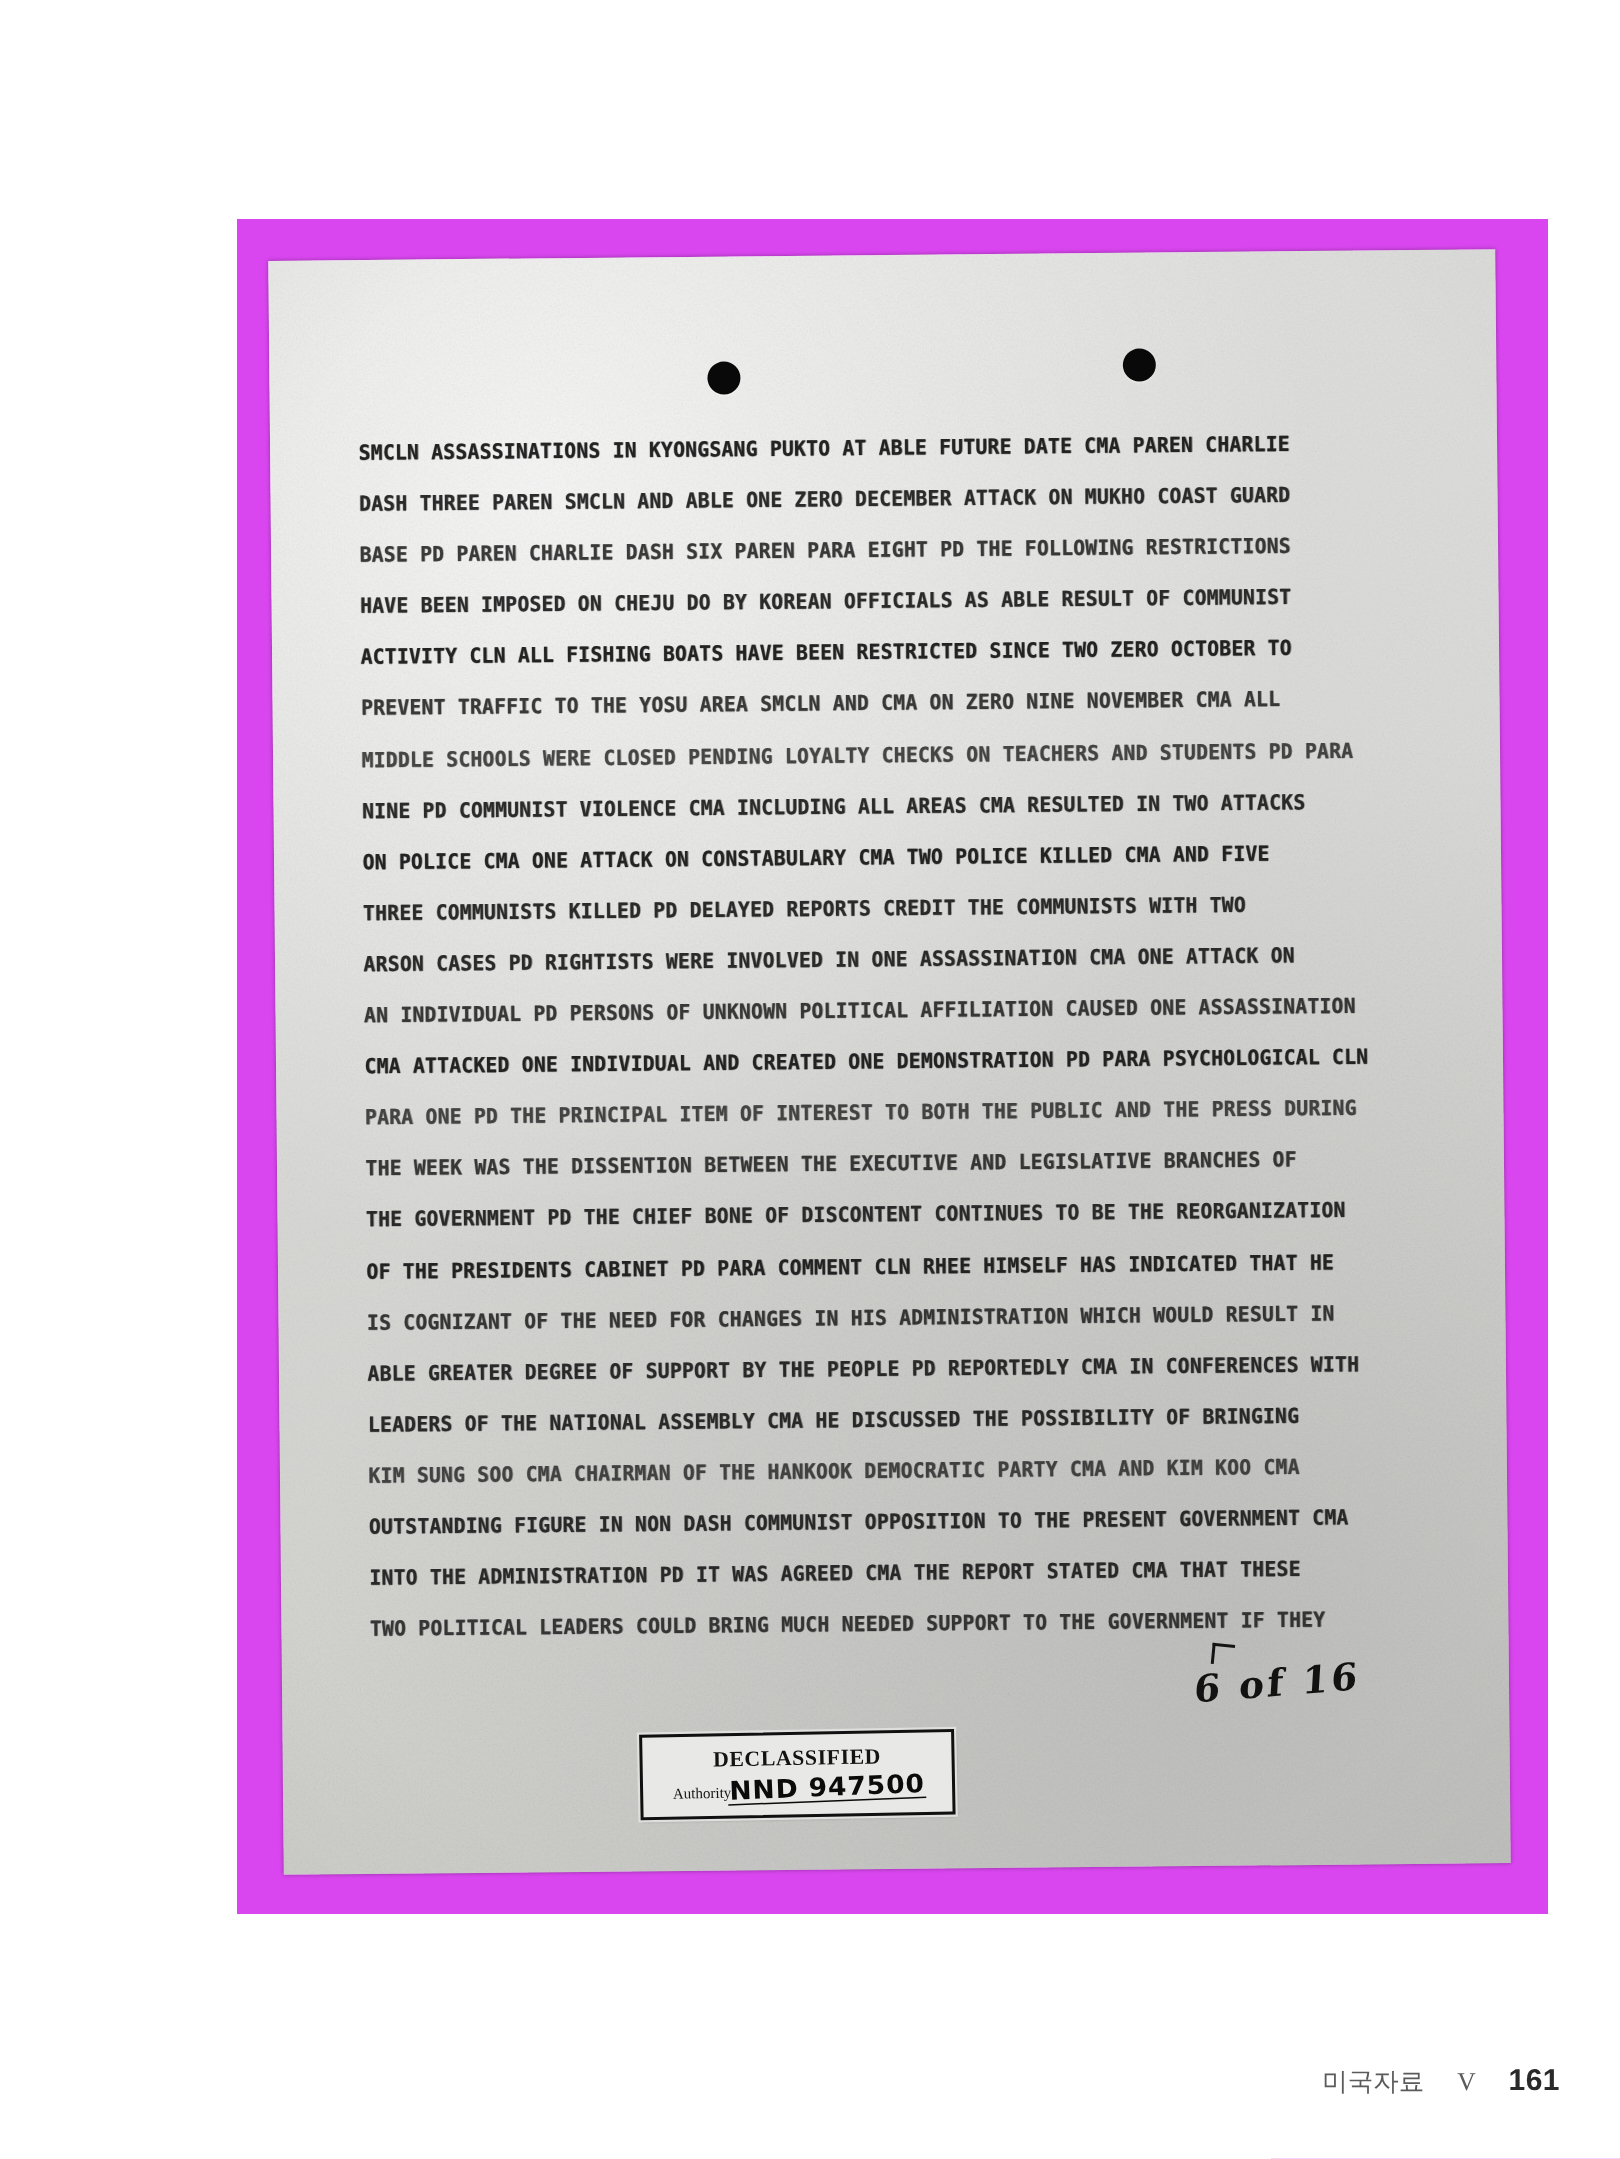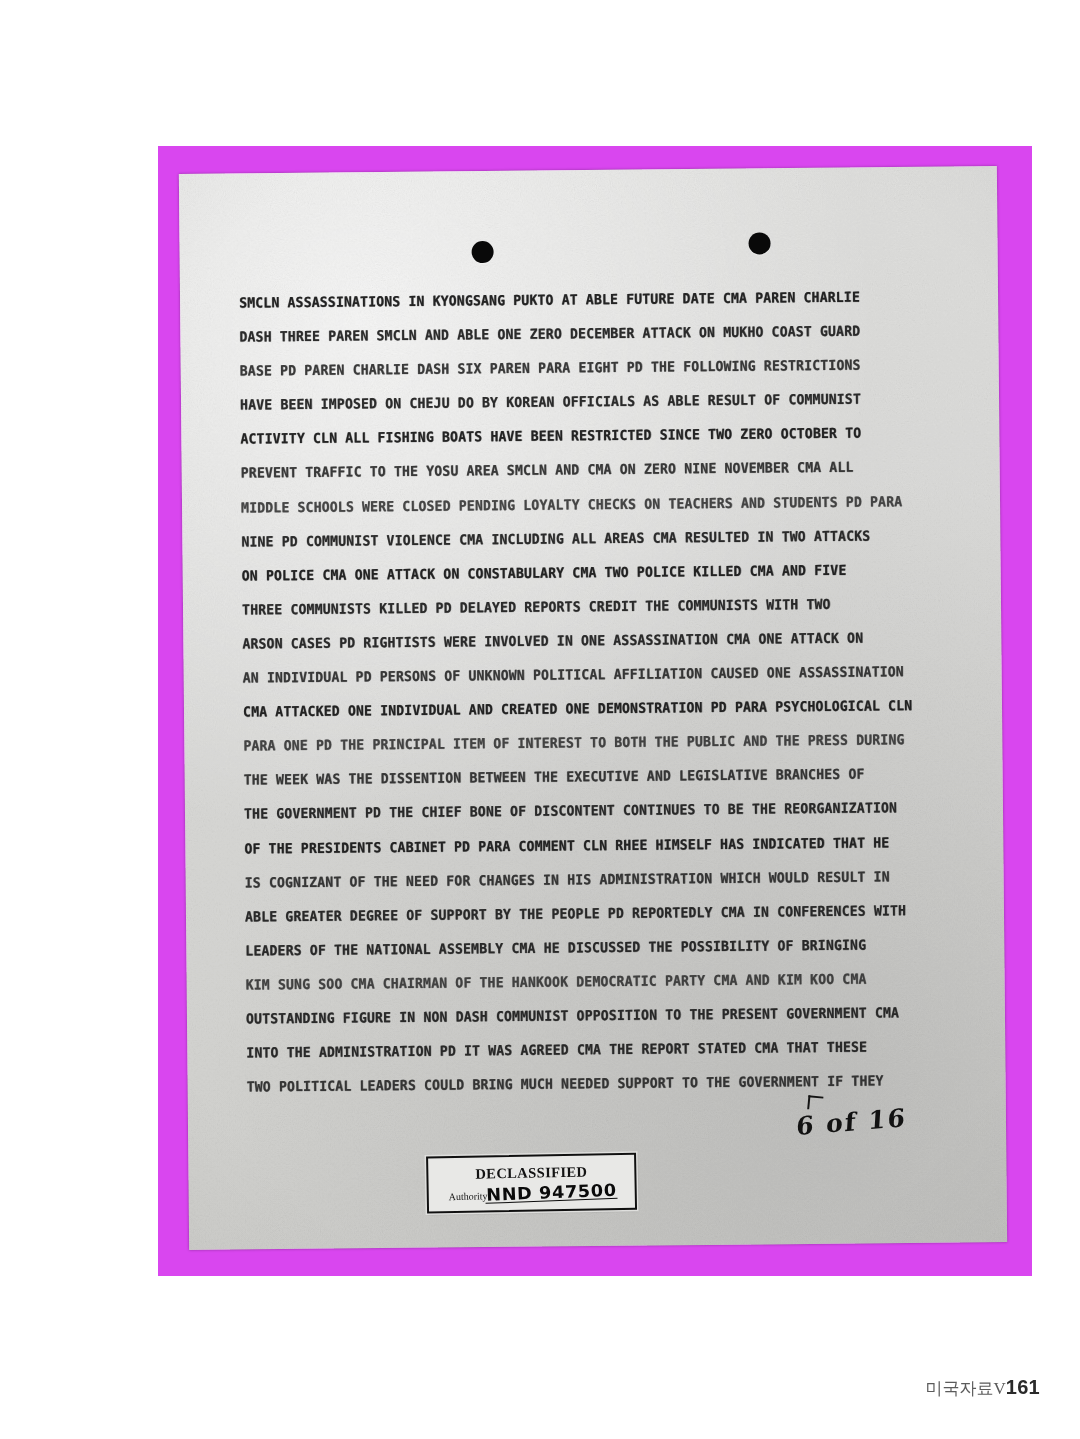--- a/index.html
+++ b/index.html
@@ -172,21 +172,21 @@
     transform: rotate(6deg);
   }
 
   
   #page-footer {
     position: absolute;
     right: 40px;
     top: 1376px;
     display: flex;
     align-items: baseline;
-    gap: 0;
+    gap: 22px;
   }
   #footer-source-label {
     font-family: "DejaVu Sans", sans-serif;
     font-size: 17px;
     color: #5b5b5b;
   }
   #footer-volume {
     font-family: "Liberation Serif", serif;
     font-size: 17px;
     color: #5b5b5b;

